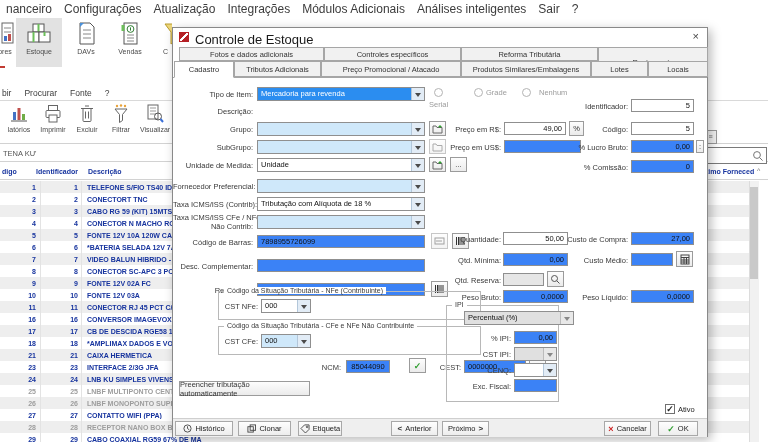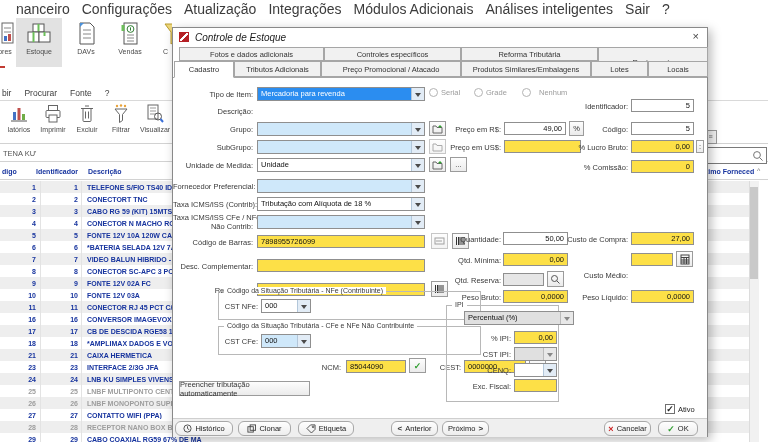--- a/index.html
+++ b/index.html
@@ -2,21 +2,21 @@
 <html><head>
 <meta charset="utf-8">
 <style>
   * { margin:0; padding:0; box-sizing:border-box; }
   html,body { width:768px; height:442px; overflow:hidden; background:#fff;
     font-family:"Liberation Sans", sans-serif; }
   .app { position:relative; width:768px; height:442px; background:#fff; }
 
   
   .menubar { position:absolute; left:0; top:0; width:768px; height:17px; display:flex;
-    align-items:center; padding-left:10px; font-size:14px; color:#3c3c3c; background:#fff; }
+    align-items:center; padding-left:0; font-size:12px; color:#3c3c3c; background:#fff; }
   .mb-item { padding:0 6px; white-space:nowrap; }
 
   .ribbon { position:absolute; left:0; top:18px; width:768px; height:50px; }
   .rtile { position:absolute; top:0; height:49px; text-align:center; font-size:7px; color:#4a4a4a; }
   .rtile .ric { display:block; margin:3px auto 1px; }
   .rtile.sel { background:#e2e2e2; }
   .red-dash { position:absolute; left:0; top:66px; width:5px; height:2px; background:#c23b33; }
 
   .submenu { position:absolute; left:0; top:86px; height:13px; display:flex; align-items:center;
     padding-left:2px; font-size:8.5px; color:#3c3c3c; gap:13px; }
@@ -54,37 +54,37 @@
     background:#f1f1f1; border-left:1px solid #dcdcdc; }
   .sthumb { position:absolute; left:750px; top:187px; width:8px; height:92px; z-index:6; background:#c9c9c9; }
   .rcover { position:absolute; left:759px; top:181px; width:9px; height:261px; background:#fff; z-index:5; }
 
   
   .dlg { position:absolute; left:172px; top:27px; width:536px; height:410px; background:#fff;
     border:1px solid #898989; box-shadow:3px 3px 10px rgba(0,0,0,.28); z-index:10; }
   .dtitle { position:absolute; left:0; top:0; width:534px; height:19px; background:#fff; }
   .dico { position:absolute; left:6px; top:4px; width:10px; height:10px;
     background:linear-gradient(135deg,#b52025 42%,#fff 42%,#fff 58%,#b52025 58%); border:1px solid #b52025; }
-  .dtext { position:absolute; left:22px; top:4px; font-size:10px; color:#1a1a1a;font-style:italic; }
+  .dtext { position:absolute; left:22px; top:4px; font-size:13px; color:#1a1a1a; }
   .dclose { position:absolute; right:8px; top:2px; font-size:11px; color:#444; cursor:default; }
 
   .tab { position:absolute; border:1px solid #a6a6a6; background:#f1f1f1; font-size:7.5px; color:#333;
     display:flex; align-items:center; justify-content:center; white-space:nowrap; overflow:hidden; }
   .tab.active { background:#fff; border-bottom:1px solid #fff; z-index:2; }
   .dcontent { position:absolute; left:0; top:49px; width:534px; height:341px; background:#fff;
     border-top:1px solid #a6a6a6; }
 
   .lbl { position:absolute; font-size:7.5px; color:#383838; white-space:nowrap; text-align:right; }
   .lbl.l1 { left:0; width:80px; }
   .lbl.lm { left:240px; width:88px; }
   .lbl.lr { left:367px; width:88px; }
 
   .fld { position:absolute; height:13px; border:1px solid #8f8f8f; background:#fff; font-size:7.5px;
     color:#111; padding:1px 3px; white-space:nowrap; overflow:hidden; line-height:9px; }
-  .fld.blue { background:#fde047; }
+  .fld.blue { background:#3b82f6; }
   .fld.dis  { background:#e6e6e6; }
   .fld.ta-r { text-align:right; }
 
   .combo { position:absolute; height:14px; border:1px solid #8f8f8f; background:#fff; display:flex; }
   .combo .cval { flex:1; font-size:7.5px; padding:1px 3px; white-space:nowrap; overflow:hidden; line-height:10px; color:#111; }
   .combo .ar { width:13px; background:#e2ecf6; border-left:1px solid #b3c7da; position:relative; }
   .combo .ar::after { content:""; position:absolute; left:3px; top:5px; border:3px solid transparent; border-top:4px solid #4a4a4a; }
   .combo.blue { background:#cfe8fa; }
   .combo.sel { background:#2b8df0; }
   .combo.sel .cval { color:#fff; }
@@ -97,21 +97,21 @@
   .sbtn.dim { opacity:.55; }
   .gchk { color:#2f9e2f; font-weight:bold; font-size:9px; }
 
   .radio { position:absolute; display:flex; align-items:center; gap:3px; font-size:7.5px; color:#9c9c9c; }
   .radio .rc { width:9px; height:9px; border:1px solid #b3b3b3; border-radius:50%; background:#fff; }
 
   .gb { position:absolute; border:1px solid #b8b8b8; }
   .gbt { position:absolute; top:-5px; left:5px; background:#fff; padding:0 3px; font-size:7px; color:#3a3a3a; white-space:nowrap; }
 
   .bstrip { position:absolute; left:0; top:390px; width:534px; height:19px; background:#efefef; border-top:1px solid #cfcfcf; }
-  .btn { position:absolute; height:15px; border:1px solid #a8a8a8; border-radius:6px;
+  .btn { position:absolute; height:15px; border:1px solid #a8a8a8; border-radius:0;
     background:linear-gradient(#fefefe,#ededed); font-size:7.5px; color:#222;
     display:flex; align-items:center; justify-content:center; gap:3px; white-space:nowrap; }
   .chv { font-weight:bold; font-size:8px; color:#333; }
   .xglyph { color:#cc2222; font-weight:bold; font-size:9px; }
   .okglyph { color:#2f9e2f; font-weight:bold; font-size:9px; }
 
   .ativo { position:absolute; left:492px; top:376px; display:flex; gap:3px; align-items:center; font-size:7.5px; color:#222; }
   .cbx { width:10px; height:10px; border:1px solid #707070; background:#fff; font-size:9px; line-height:9px; text-align:center; color:#222; font-weight:bold; }
 </style>
 </head>
@@ -401,21 +401,21 @@
         <div class="tab" style="left: 475px; top: 33px; width: 60px; height: 16px;">Locais</div>
       </div>
 
     <div class="dcontent">
 
       <span class="lbl l1" style="top:12px;">Tipo de Item:</span>
       <div class="combo sel" style="left:84px;top:9px;width:168px;">
         <span class="cval">Mercadoria para revenda</span>
           <span class="ar"></span>
       </div>
-      <div class="radio" style="left:256px;top:10px;">
+      <div class="radio" style="left:256px;top:10px;flex-direction:column;">
         <span class="rc"></span>
           <span>Serial</span>
       </div>
       <div class="radio" style="left:301px;top:10px;">
         <span class="rc"></span>
           <span>Grade</span>
       </div>
       <div class="radio" style="left:349px;top:10px;gap:8px;">
         <span class="rc"></span>
           <span>Nenhum</span>
@@ -515,21 +515,21 @@
       </div>
       <span class="lbl lm" style="top:157px;">Quantidade:</span>
       <div class="fld ta-r" style="left:330px;top:154px;width:65px;">50,00</div>
       <span class="lbl lr" style="top:157px;">Custo de Compra:</span>
       <div class="fld blue ta-r" style="left:458px;top:154px;width:63px;">27,00</div>
 
       <span class="lbl l1" style="top:184px;">Desc. Complementar:</span>
       <div class="fld blue" style="left:84px;top:181px;width:168px;"></div>
       <span class="lbl lm" style="top:178px;">Qtd. Mínima:</span>
       <div class="fld blue ta-r" style="left:330px;top:175px;width:65px;">0,00</div>
-      <span class="lbl lr" style="top:193px;text-align:right;">Custo Médio:</span>
+      <span class="lbl lr" style="top:178px;text-align:right;">Custo Médio:</span>
       <div class="fld blue" style="left:458px;top:175px;width:42px;"></div>
       <div class="sbtn" style="left:503px;top:173px;width:17px;height:16px;">
         <svg width="10" height="11" viewBox="0 0 10 11" fill="none" stroke="#444">
           <rect x="1" y="1" width="8" height="9"></rect>
             <line x1="1" y1="3.5" x2="9" y2="3.5"></line>
             <line x1="4" y1="3.5" x2="4" y2="10"></line>
             <line x1="6.5" y1="3.5" x2="6.5" y2="10"></line>
             <line x1="1" y1="6" x2="9" y2="6"></line>
             <line x1="1" y1="8" x2="9" y2="8"></line>
         </svg>
@@ -572,21 +572,21 @@
       <div class="gb" style="left:45px;top:248px;width:263px;height:29px;">
         <span class="gbt">Código da Situação Tributária - CFe e NFe Não Contribuinte</span>
       </div>
       <span class="lbl" style="left:48px;top:259px;width:37px;">CST CFe:</span>
       <div class="combo blue" style="left:88px;top:256px;width:50px;">
         <span class="cval">000</span>
           <span class="ar"></span>
       </div>
 
       <span class="lbl" style="left:128px;top:285px;width:40px;">NCM:</span>
-      <div class="fld blue" style="left:173px;top:282px;width:60px;">85044090</div>
+      <div class="fld blue" style="left:173px;top:282px;width:44px;text-align:center;">85044090</div>
       <div class="sbtn" style="left:236px;top:280px;width:17px;height:15px;">
         <span class="gchk">✓</span>
       </div>
       <span class="lbl" style="left:248px;top:285px;width:40px;">CEST:</span>
       <div class="fld blue" style="left:291px;top:282px;width:62px;">0000000</div>
       <div class="sbtn" style="left:356px;top:280px;width:17px;height:15px;">
         <span class="gchk">✓</span>
       </div>
 
       <div class="sbtn" style="left:6px;top:303px;width:131px;height:15px;">Preencher tributação automaticamente</div>
@@ -627,21 +627,21 @@
       </svg>
       <span>Histórico</span>
     </div>
     <div class="btn" style="left:65px;top:393px;width:53px;">
       <svg width="9" height="9" viewBox="0 0 10 10" fill="none" stroke="#444">
         <rect x="1" y="3" width="6" height="6"></rect>
           <rect x="3.5" y="1" width="6" height="6"></rect>
       </svg>
       <span>Clonar</span>
     </div>
-    <div class="btn" style="left:125px;top:393px;width:56px;">
+    <div class="btn" style="left:125px;top:393px;width:44px;">
       <svg width="10" height="9" viewBox="0 0 11 10" fill="none" stroke="#444">
         <path d="M1 5l4-4h5v5l-4 4z"></path>
           <circle cx="7.8" cy="3.2" r="0.9"></circle>
       </svg>
       <span>Etiqueta</span>
     </div>
     <div class="btn" style="left:218px;top:393px;width:47px;">
       <span class="chv">&lt;</span>
       <span>Anterior</span>
     </div>

